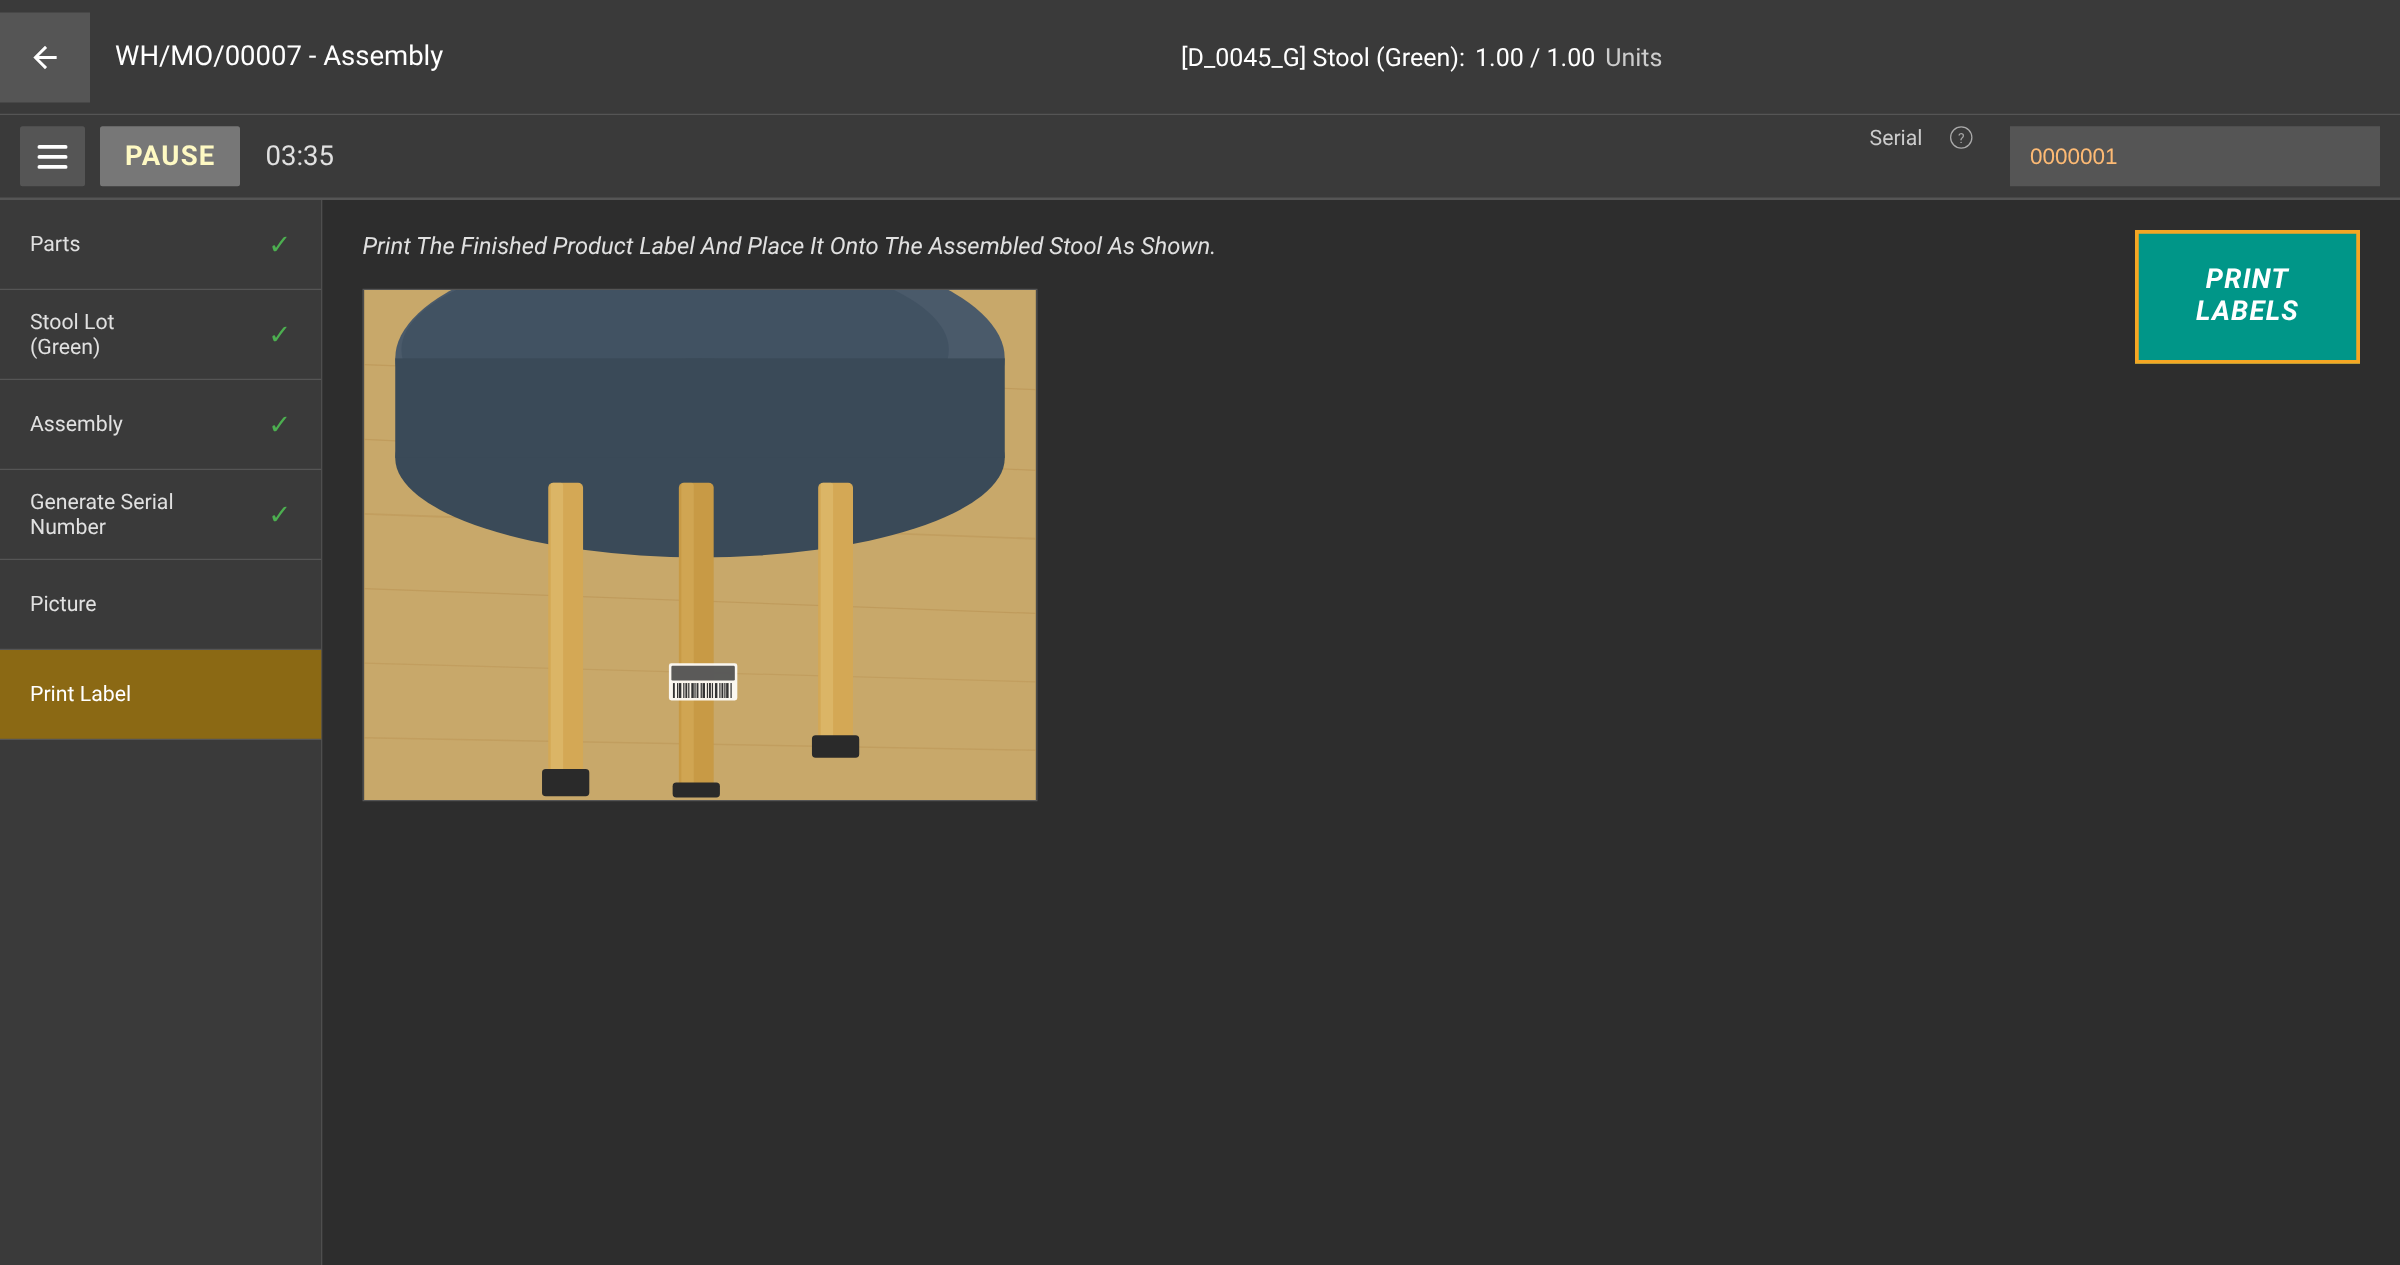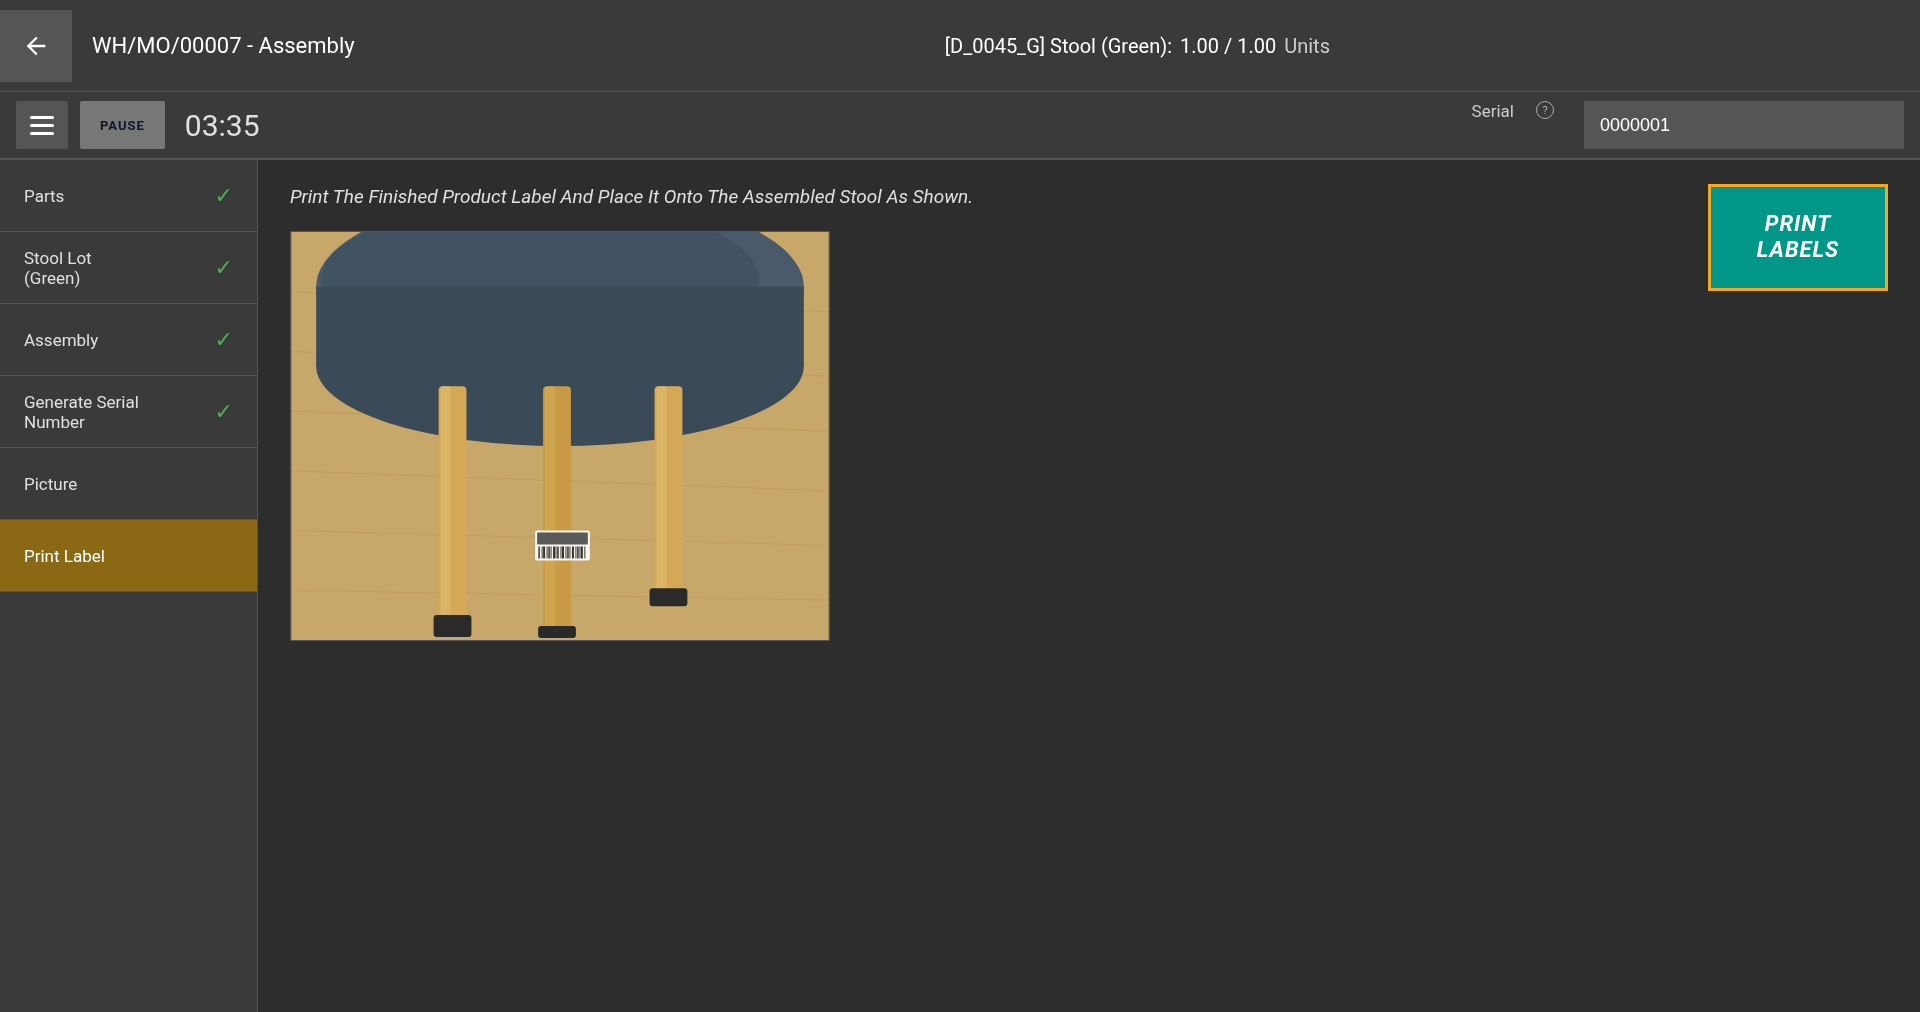--- a/index.html
+++ b/index.html
@@ -97,28 +97,28 @@
     }
     .pause-btn {
       display: flex;
       align-items: center;
       justify-content: center;
       background: #777;
       height: 48px;
       padding: 0 20px;
       cursor: pointer;
       border-radius: 2px;
-      font-size: 13px;
+      font-size: 22px;
       font-weight: 700;
-      color: #0f172a;
+      color: #fef9c3;
       letter-spacing: 1px;
       flex-shrink: 0;
     }
     .timer {
-      font-size: 30px;
+      font-size: 22px;
       color: #e0e0e0;
       margin-left: 8px;
       flex-shrink: 0;
     }
     .serial-label {
       margin-left: auto;
       font-size: 17px;
       color: #cccccc;
       flex-shrink: 0;
       display: flex;
@@ -133,24 +133,24 @@
       height: 18px;
       border-radius: 50%;
       border: 1.5px solid #aaa;
       font-size: 11px;
       color: #aaa;
       cursor: pointer;
     }
     .serial-input {
       background: #555;
       border: none;
-      color: #ffffff;
+      color: #fdba74;
       font-size: 18px;
       padding: 10px 16px;
-      width: 320px;
+      width: 296px;
       height: 48px;
       outline: none;
       margin-left: 8px;
     }
 
     
     .main {
       display: flex;
       height: calc(1012px - 72px - 68px);
     }

